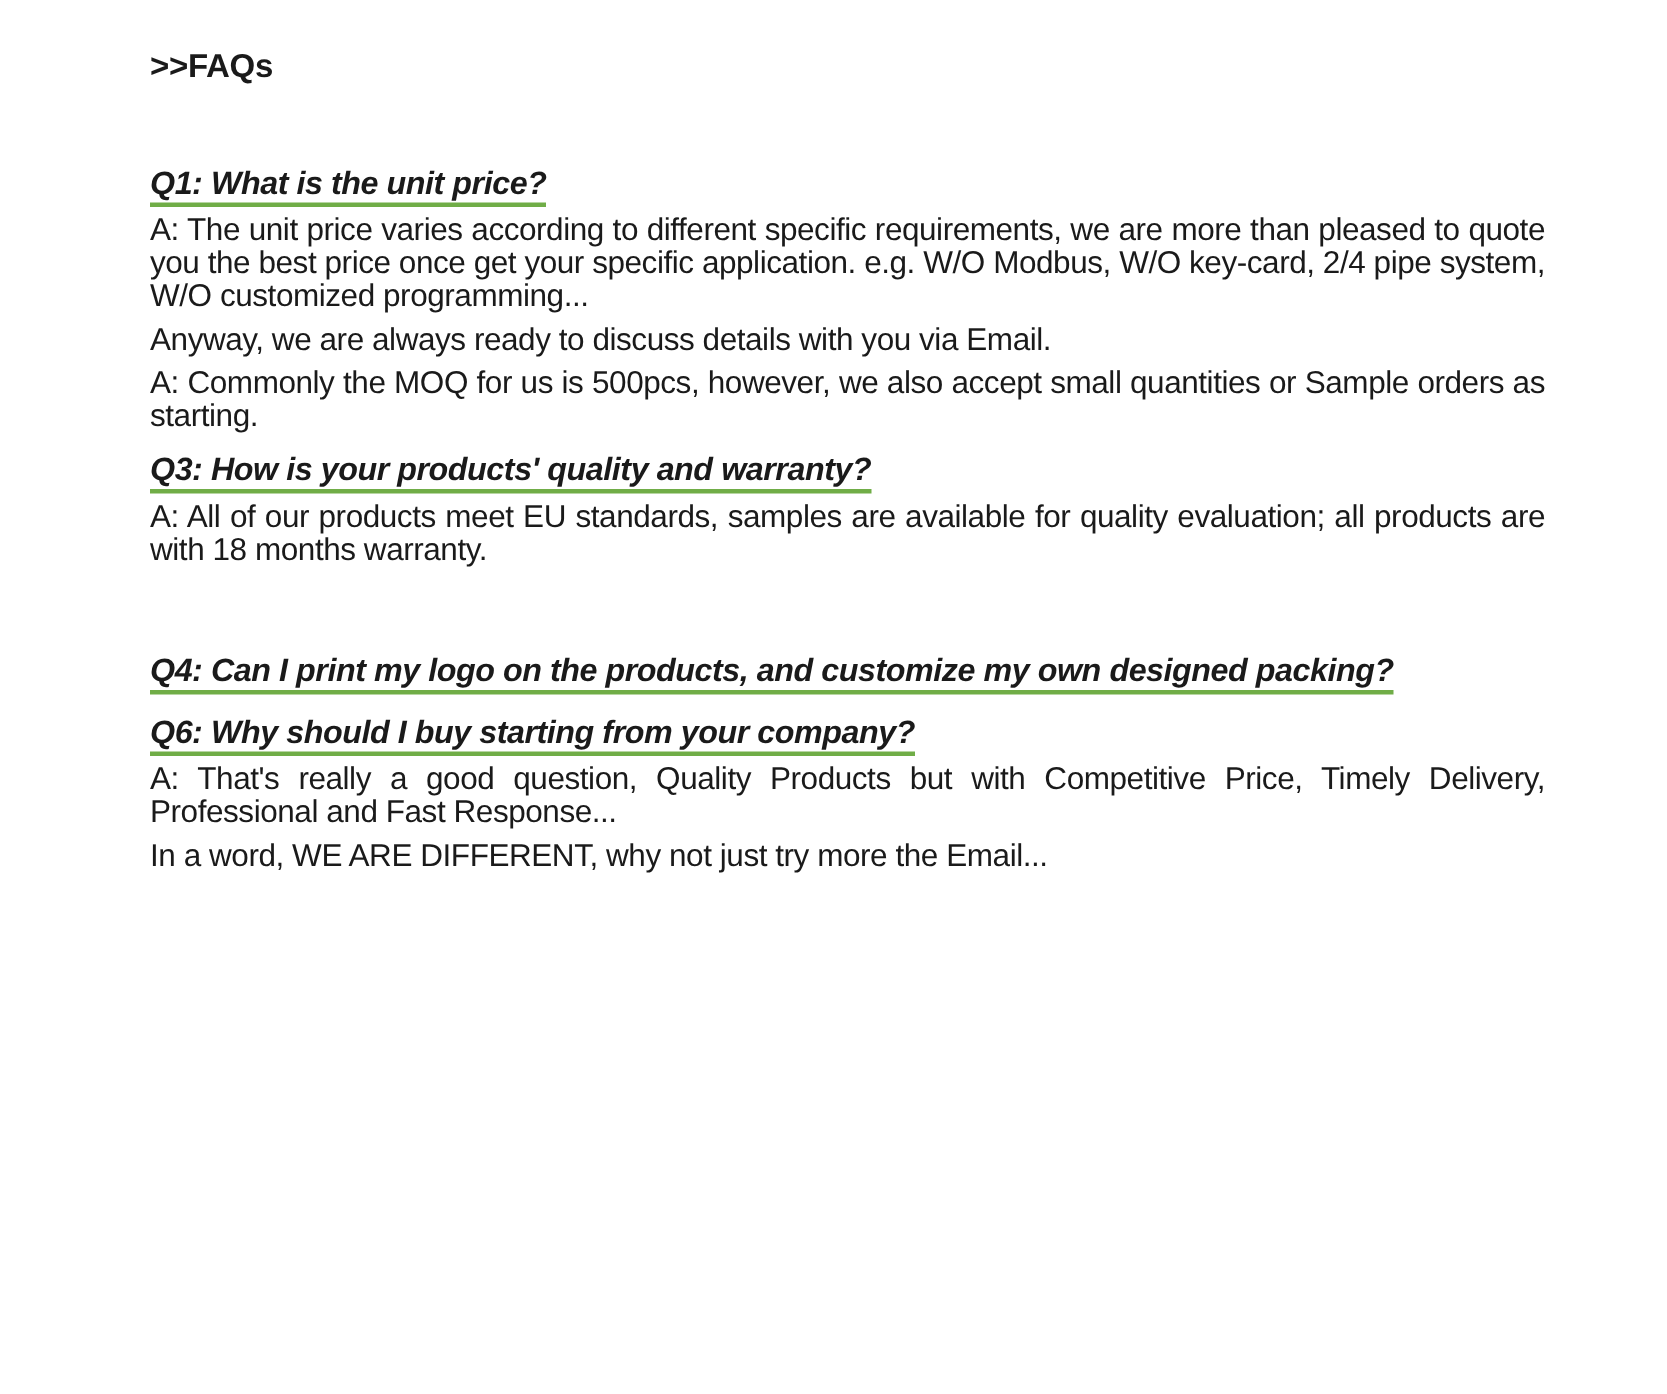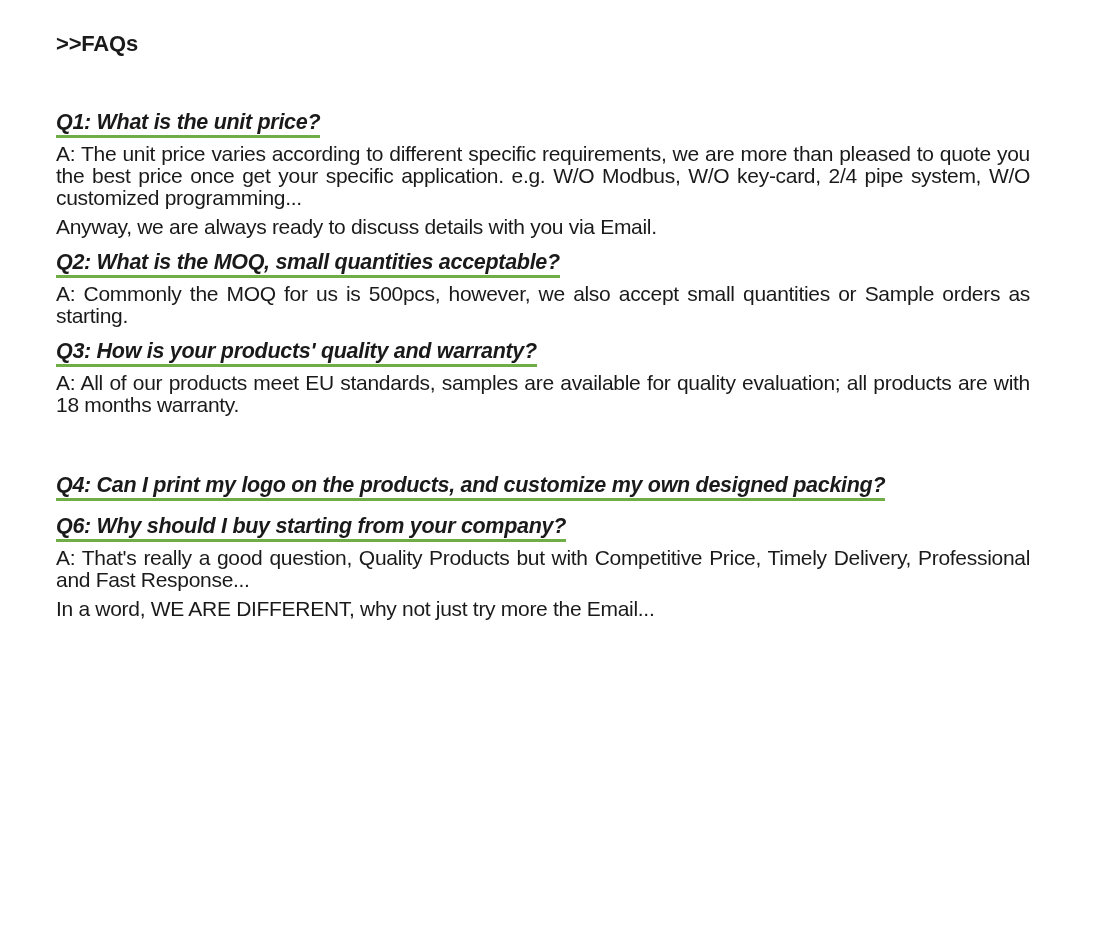--- a/index.html
+++ b/index.html
@@ -8,20 +8,21 @@
   body {
     width: 1111px;
     height: 929px;
     background: var(--paper);
     color: var(--ink);
     font-family: "Liberation Sans", sans-serif;
     overflow: hidden;
   }
   .page {
     padding: 27px 81px 0 56px;
+    margin-left: 44px;
   }
   .doc-title {
     font-size: 22px;
     font-weight: 700;
     line-height: 33px;
     margin: 0 0 46px 0;
     letter-spacing: -0.2px;
   }
   .faq-question {
     font-size: 21.5px;
@@ -54,21 +55,20 @@
 
   <h1 class="doc-title">&gt;&gt;FAQs</h1>
 
   <section class="faq-section">
     <h2 class="faq-question"><span class="q-underline">Q1: What is the unit price?</span></h2>
     <p class="faq-answer">A: The unit price varies according to different specific requirements, we are more than pleased to quote you the best price once get your specific application. e.g. W/O Modbus, W/O key-card, 2/4 pipe system, W/O customized programming...</p>
     <p class="faq-answer">Anyway, we are always ready to discuss details with you via Email.</p>
   </section>
 
   <section class="faq-section">
-    <h2 class="faq-question"><span class="q-underline">Q2: What is the MOQ, small quantities acceptable?</span></h2>
     <p class="faq-answer">A: Commonly the MOQ for us is 500pcs, however, we also accept small quantities or Sample orders as starting.</p>
   </section>
 
   <section class="faq-section">
     <h2 class="faq-question"><span class="q-underline">Q3: How is your products' quality and warranty?</span></h2>
     <p class="faq-answer">A: All of our products meet EU standards, samples are available for quality evaluation; all products are with 18 months warranty.</p>
   </section>
 
   <div class="section-spacer"></div>
 

